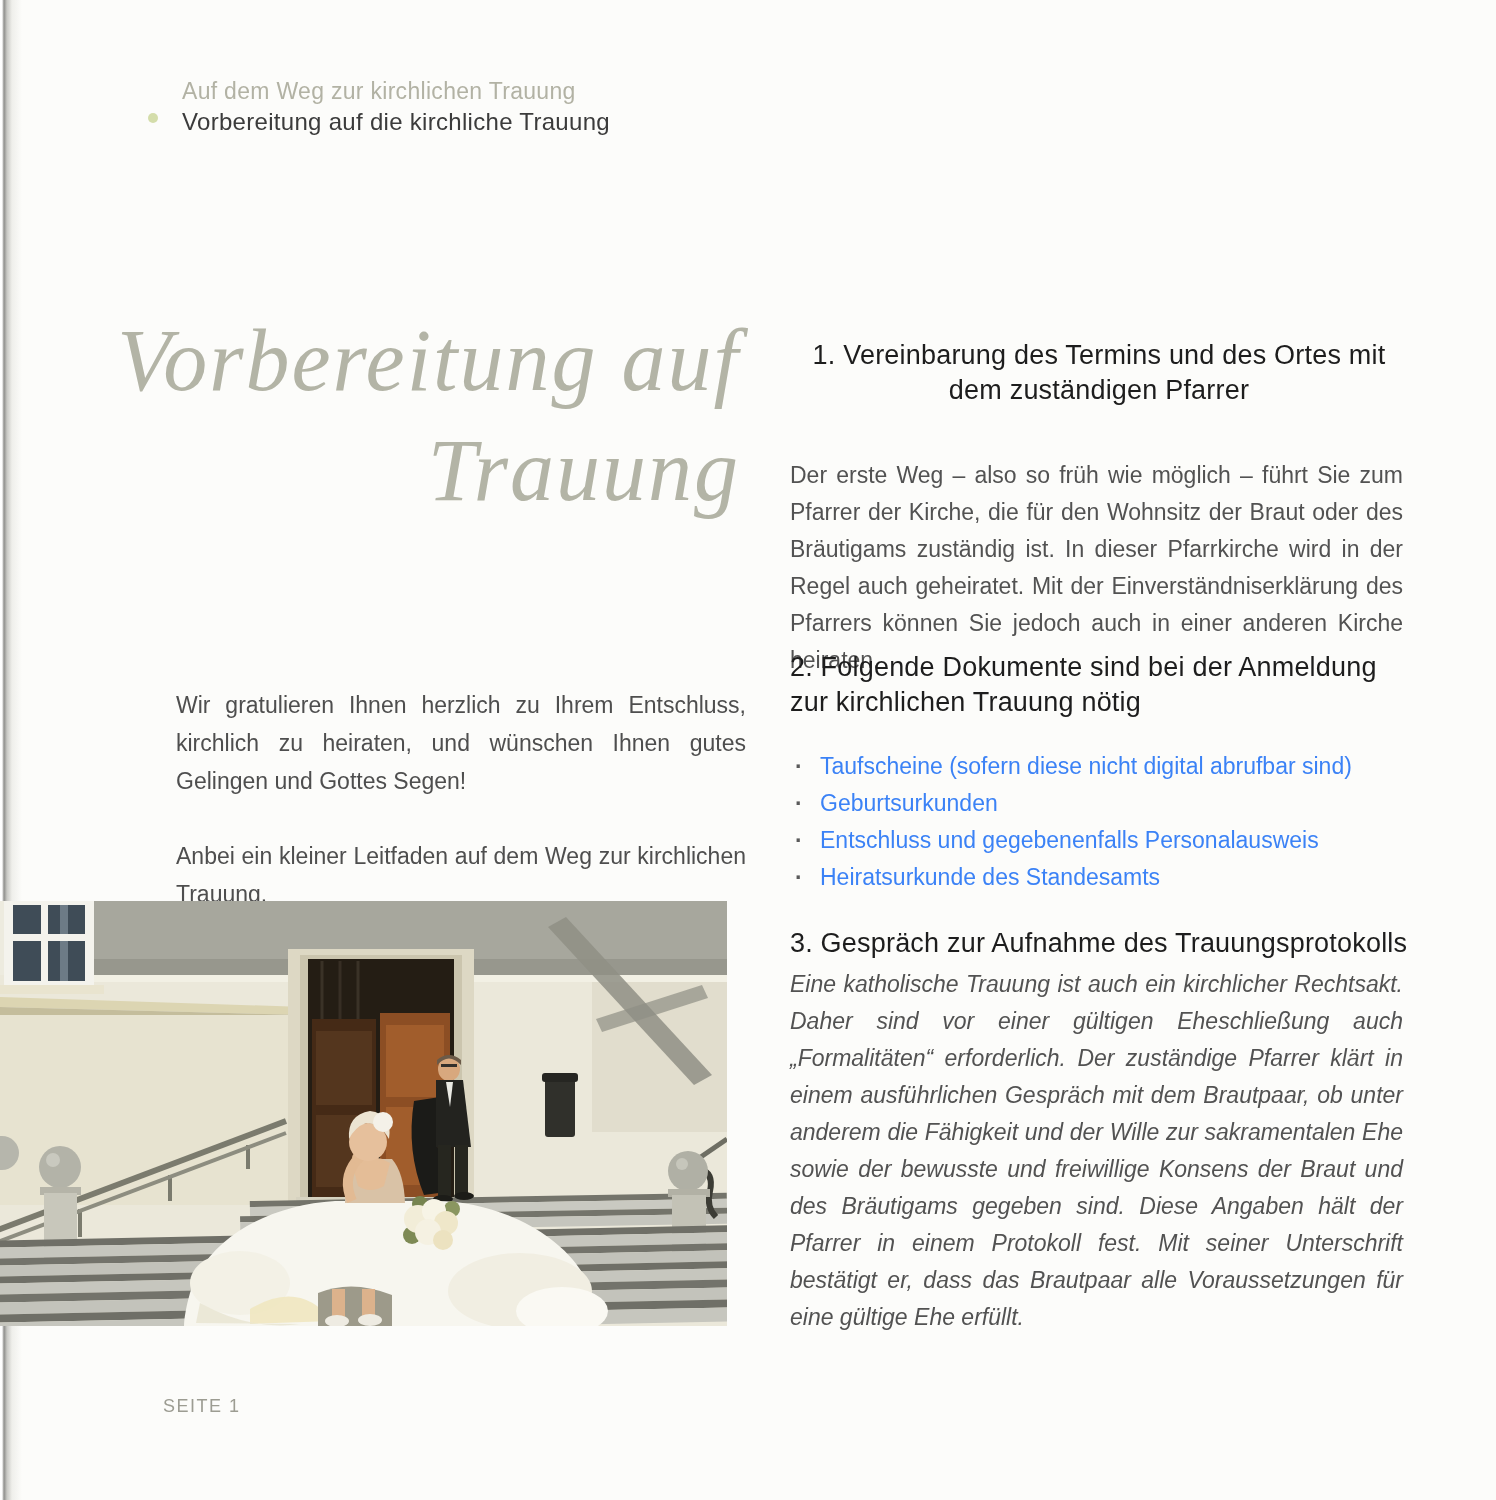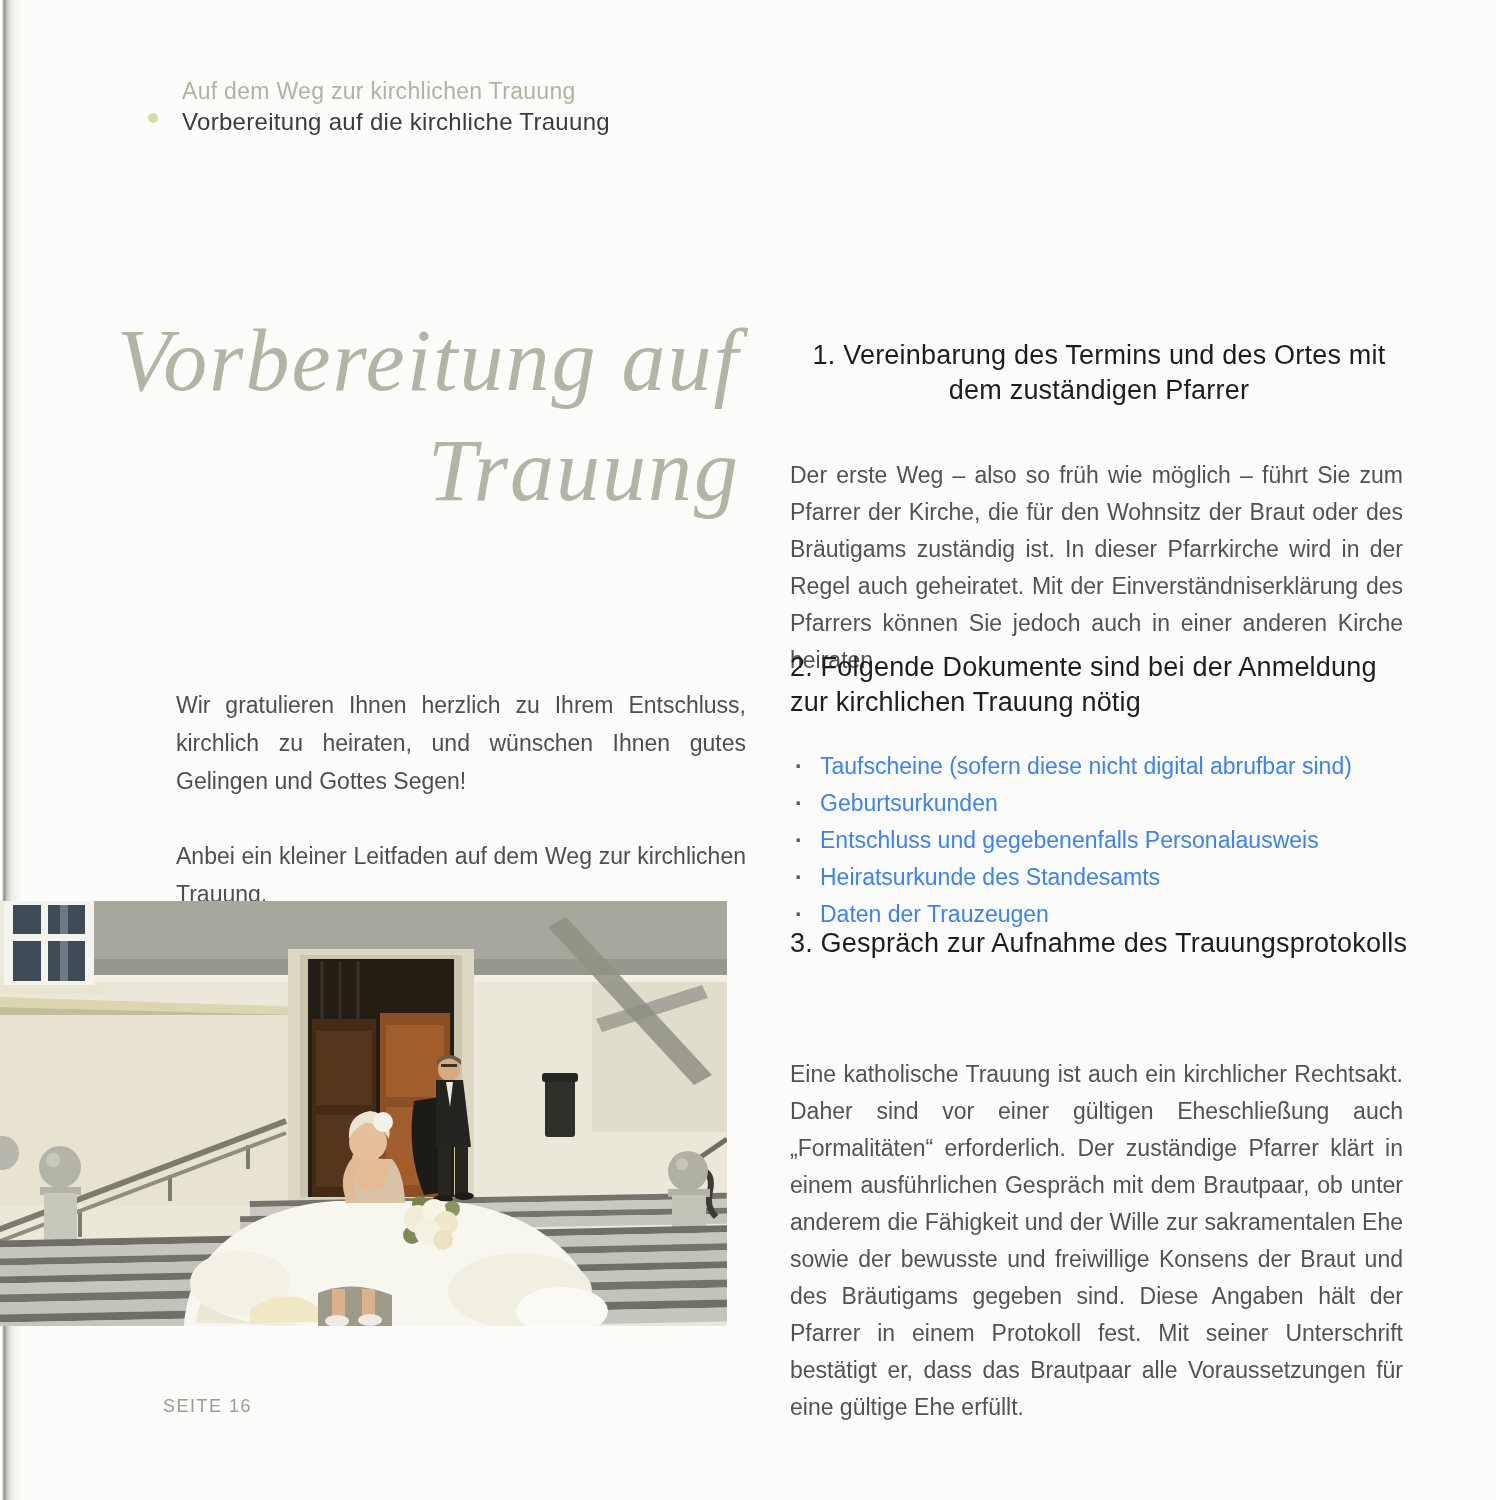--- a/index.html
+++ b/index.html
@@ -61,21 +61,21 @@
   .docs{
     position:absolute;left:790px;top:748px;width:613px;
     margin:0;padding:0;list-style:none;
     font-size:23px;line-height:37px;color:#3b82f6;
   }
   .docs li{position:relative;padding-left:30px;}
   .docs li::before{
     content:"·";position:absolute;left:5px;top:0;color:#5a5a5a;font-weight:bold;
   }
   #sec3-h{top:926px;}
-  #sec3-p{top:1056px;}
+  #sec3-p{top:966px;font-style:italic;}
   
   .page-number{
     position:absolute;left:163px;top:1396px;
     font-size:18px;letter-spacing:1.5px;color:#9c9c92;
   }
 </style>
 </head>
 <body>
 
 <div class="scan-edge"></div>
@@ -231,19 +231,18 @@
 
 <h3 class="sec-heading" id="sec1-h">1. Vereinbarung des Termins und des Ortes mit dem zuständigen Pfarrer</h3>
 <p class="sec-body" id="sec1-p">Der erste Weg – also so früh wie möglich – führt Sie zum Pfarrer der Kirche, die für den Wohnsitz der Braut oder des Bräutigams zuständig ist. In dieser Pfarrkirche wird in der Regel auch geheiratet. Mit der Einverständniserklärung des Pfarrers können Sie jedoch auch in einer anderen Kirche heiraten.</p>
 
 <h3 class="sec-heading" id="sec2-h">2. Folgende Dokumente sind bei der Anmeldung zur kirchlichen Trauung nötig</h3>
 <ul class="docs">
   <li>Taufscheine (sofern diese nicht digital abrufbar sind)</li>
   <li>Geburtsurkunden</li>
   <li>Entschluss und gegebenenfalls Personalausweis</li>
   <li>Heiratsurkunde des Standesamts</li>
-  <li>Daten der Trauzeugen</li>
 </ul>
 
 <h3 class="sec-heading" id="sec3-h">3. Gespräch zur Aufnahme des Trauungsprotokolls</h3>
 <p class="sec-body" id="sec3-p">Eine katholische Trauung ist auch ein kirchlicher Rechtsakt. Daher sind vor einer gültigen Eheschließung auch „Formalitäten“ erforderlich. Der zuständige Pfarrer klärt in einem ausführlichen Gespräch mit dem Brautpaar, ob unter anderem die Fähigkeit und der Wille zur sakramentalen Ehe sowie der bewusste und freiwillige Konsens der Braut und des Bräutigams gegeben sind. Diese Angaben hält der Pfarrer in einem Protokoll fest. Mit seiner Unterschrift bestätigt er, dass das Brautpaar alle Voraussetzungen für eine gültige Ehe erfüllt.</p>
 
-<div class="page-number">SEITE 16</div>
+<div class="page-number">SEITE 1</div>
 
 </body></html>

